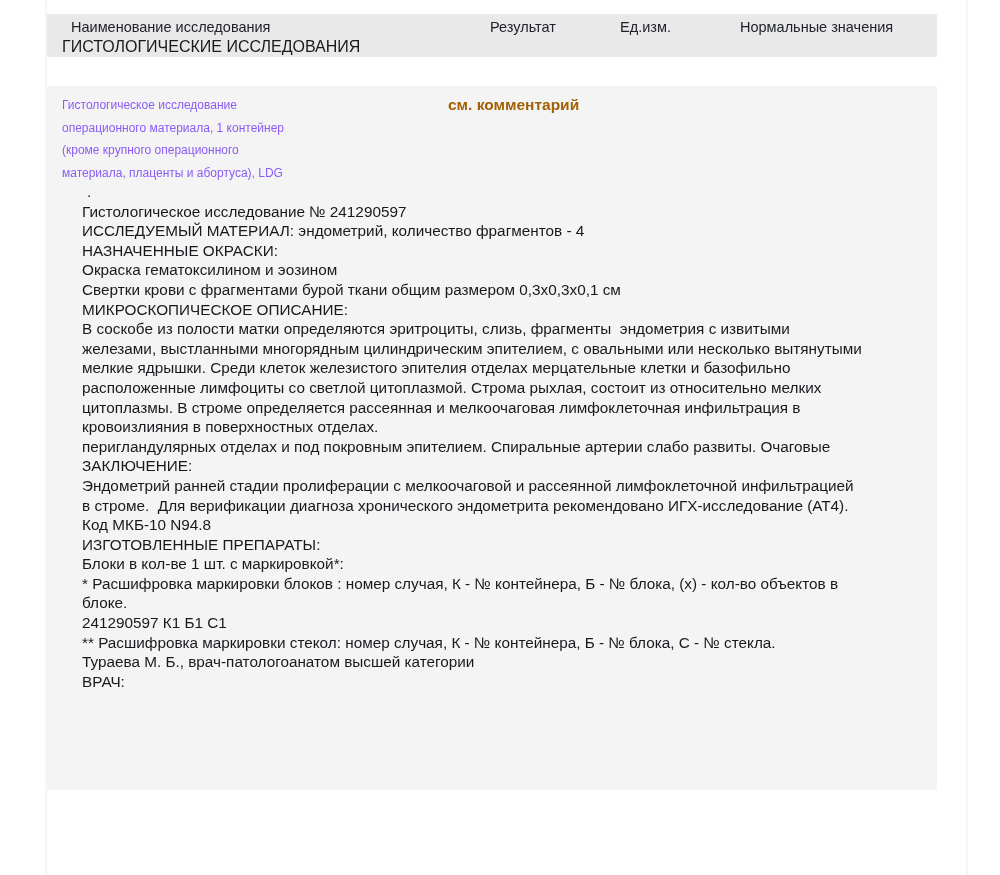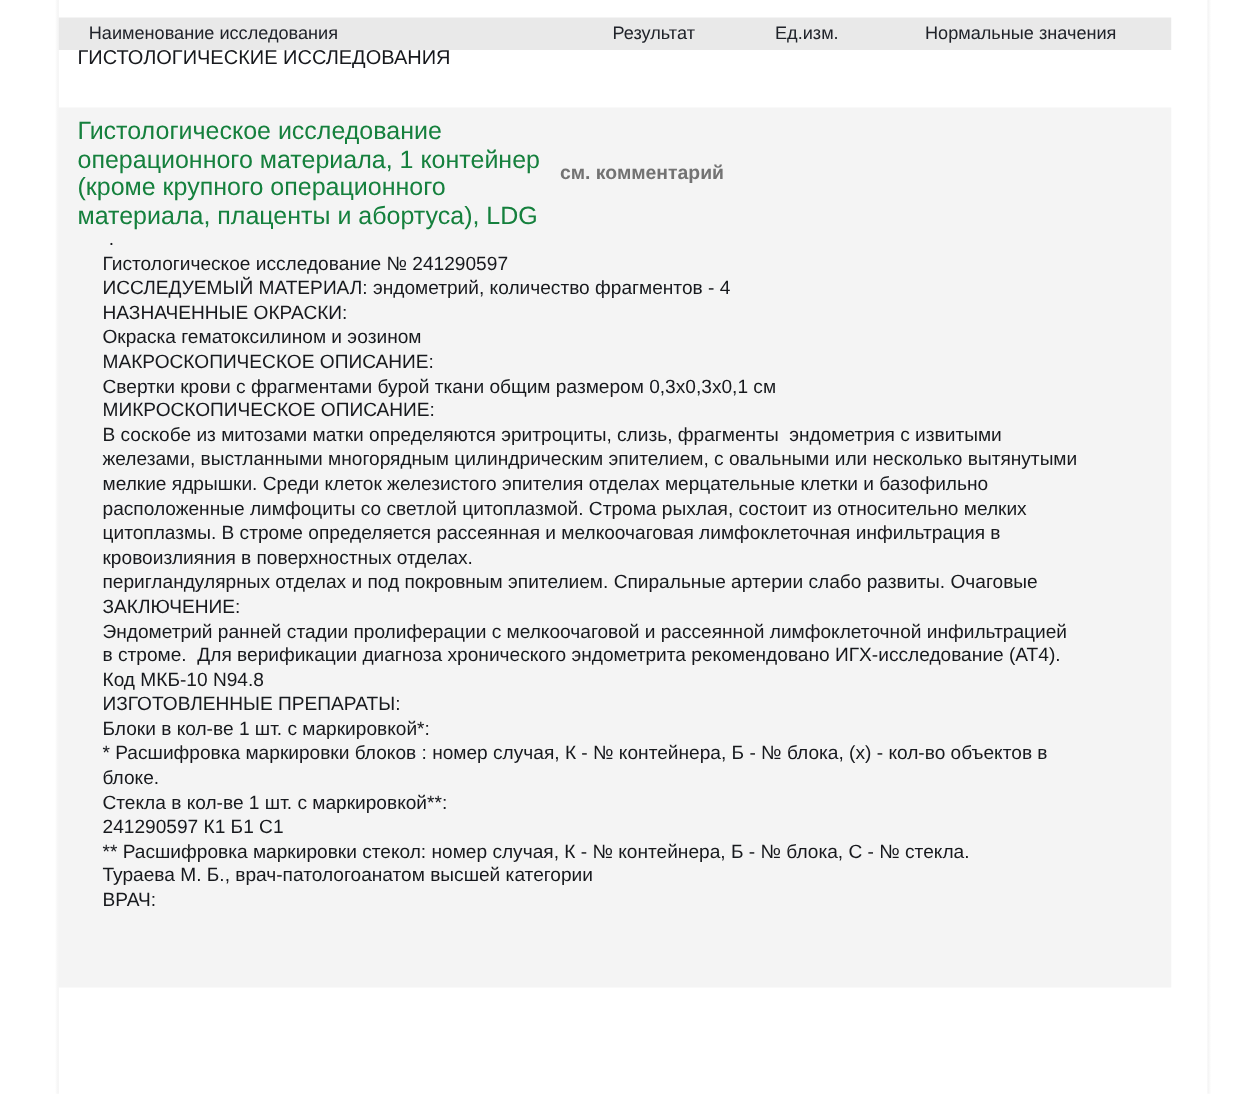--- a/index.html
+++ b/index.html
@@ -43,21 +43,21 @@
     height: 875px;
     background: linear-gradient(to left, #ffffff, #f2f2f2);
   }
 
   
   .table-header {
     position: absolute;
     left: 47px;
     top: 14px;
     width: 890px;
-    height: 26px;
+    height: 43px;
     background: #e9e9e9;
   }
   .table-header .th {
     position: absolute;
     top: 5px;
     font-size: 14.5px;
     line-height: 17px;
     color: #20232a;
     white-space: nowrap;
   }
@@ -86,37 +86,36 @@
     height: 704px;
     background: #f4f4f4;
   }
 
   
   .study-name {
     position: absolute;
     left: 15px;
     top: 8px;
     width: 380px;
-    font-size: 20px;
+    font-size: 12px;
     line-height: 22.5px;
-    color: #15803d;
+    color: #8b5cf6;
   }
   .study-name div { white-space: nowrap; }
 
   
   .result-value {
     position: absolute;
     left: 401px;
     top: 8px;
     font-size: 15.5px;
     line-height: 22.5px;
     font-weight: bold;
-    color: #737373;
+    color: #a16207;
     white-space: nowrap;
-    margin-top: 34px;
   }
 
   
   .report {
     position: absolute;
     left: 35px;
     top: 96px;
     width: 845px;
     font-size: 15.3px;
     line-height: 19.6px;
@@ -160,39 +159,37 @@
     </div>
 
     <div class="result-value">см. комментарий</div>
 
     <div class="report">
       <div class="ln dot">.</div>
       <div class="ln">Гистологическое исследование № 241290597</div>
       <div class="ln">ИССЛЕДУЕМЫЙ МАТЕРИАЛ: эндометрий, количество фрагментов - 4</div>
       <div class="ln">НАЗНАЧЕННЫЕ ОКРАСКИ:</div>
       <div class="ln">Окраска гематоксилином и эозином</div>
-      <div class="ln">МАКРОСКОПИЧЕСКОЕ ОПИСАНИЕ:</div>
       <div class="ln">Свертки крови с фрагментами бурой ткани общим размером 0,3х0,3х0,1 см</div>
       <div class="ln">МИКРОСКОПИЧЕСКОЕ ОПИСАНИЕ:</div>
-      <div class="ln">В соскобе из митозами матки определяются эритроциты, слизь, фрагменты  эндометрия с извитыми</div>
+      <div class="ln">В соскобе из полости матки определяются эритроциты, слизь, фрагменты  эндометрия с извитыми</div>
       <div class="ln">железами, выстланными многорядным цилиндрическим эпителием, с овальными или несколько вытянутыми</div>
       <div class="ln">мелкие ядрышки. Среди клеток железистого эпителия отделах мерцательные клетки и базофильно</div>
       <div class="ln">расположенные лимфоциты со светлой цитоплазмой. Строма рыхлая, состоит из относительно мелких</div>
       <div class="ln">цитоплазмы. В строме определяется рассеянная и мелкоочаговая лимфоклеточная инфильтрация в</div>
       <div class="ln">кровоизлияния в поверхностных отделах.</div>
       <div class="ln">перигландулярных отделах и под покровным эпителием. Спиральные артерии слабо развиты. Очаговые</div>
       <div class="ln">ЗАКЛЮЧЕНИЕ:</div>
       <div class="ln">Эндометрий ранней стадии пролиферации с мелкоочаговой и рассеянной лимфоклеточной инфильтрацией</div>
       <div class="ln">в строме.  Для верификации диагноза хронического эндометрита рекомендовано ИГХ-исследование (АТ4).</div>
       <div class="ln">Код МКБ-10 N94.8</div>
       <div class="ln">ИЗГОТОВЛЕННЫЕ ПРЕПАРАТЫ:</div>
       <div class="ln">Блоки в кол-ве 1 шт. с маркировкой*:</div>
       <div class="ln">* Расшифровка маркировки блоков : номер случая, К - № контейнера, Б - № блока, (х) - кол-во объектов в</div>
       <div class="ln">блоке.</div>
-      <div class="ln">Стекла в кол-ве 1 шт. с маркировкой**:</div>
       <div class="ln">241290597 К1 Б1 С1</div>
       <div class="ln">** Расшифровка маркировки стекол: номер случая, К - № контейнера, Б - № блока, С - № стекла.</div>
       <div class="ln">Тураева М. Б., врач-патологоанатом высшей категории</div>
       <div class="ln">ВРАЧ:</div>
     </div>
 
   </div>
 </div>
 
 </body></html>

